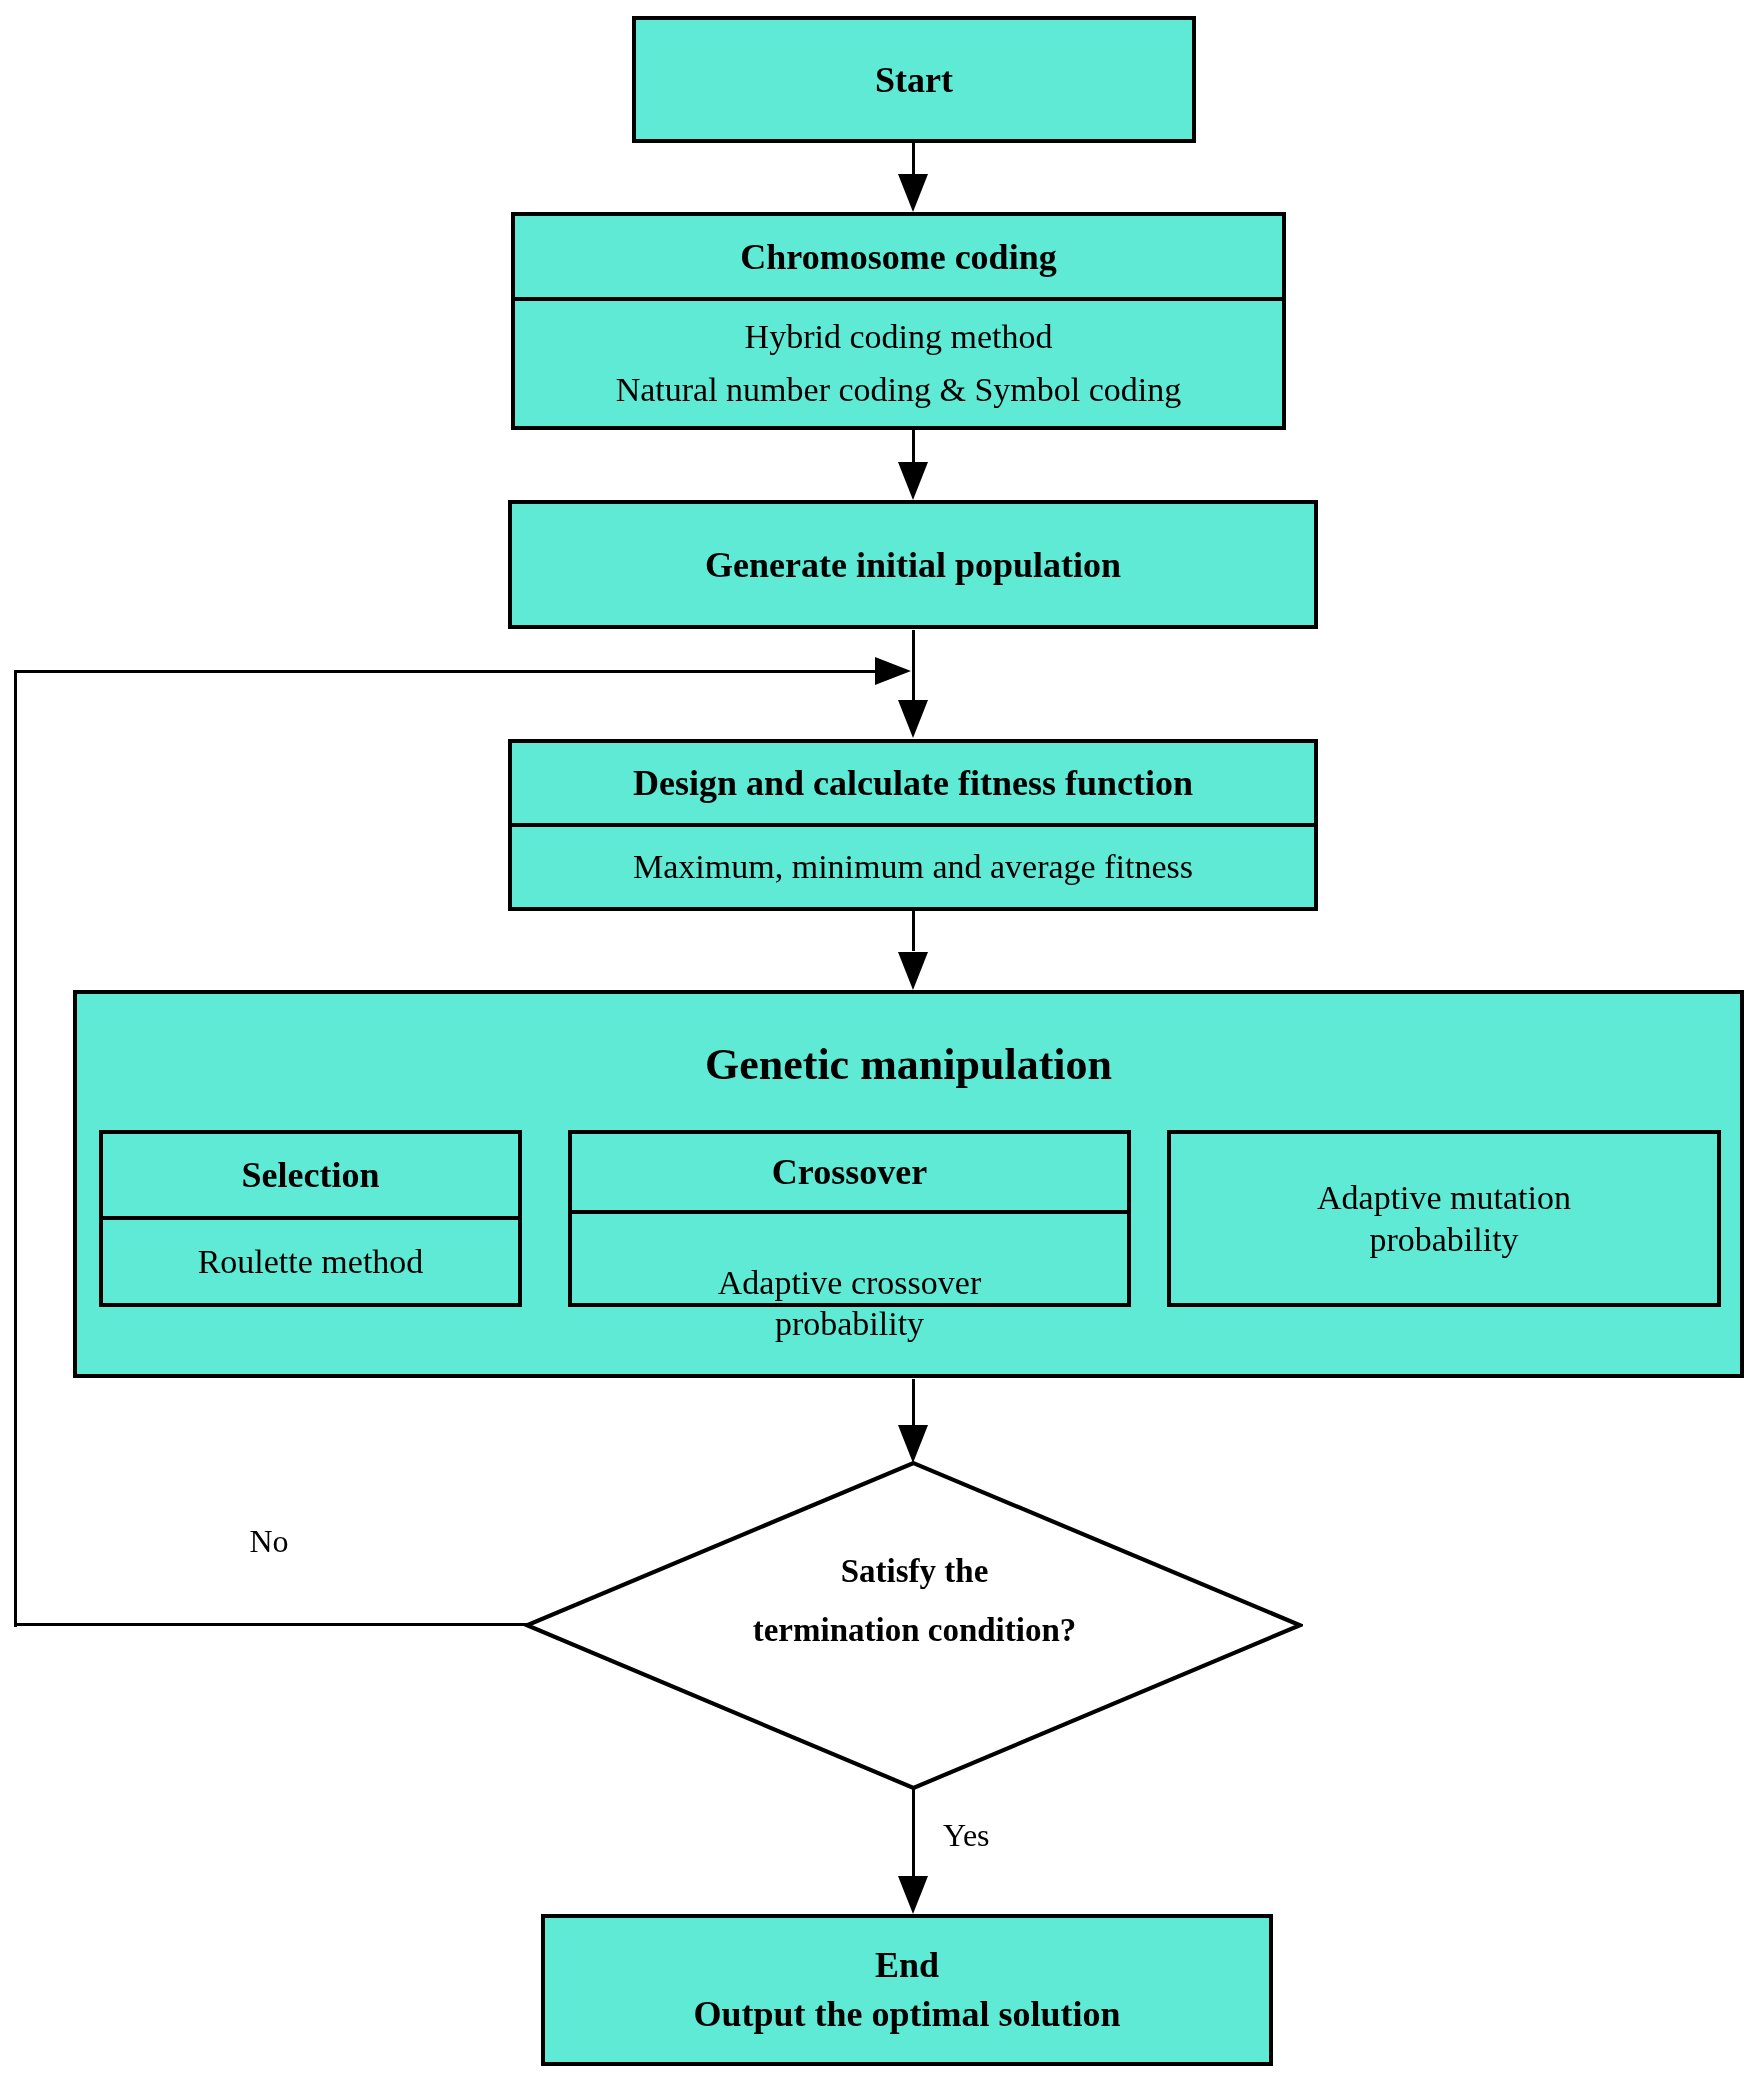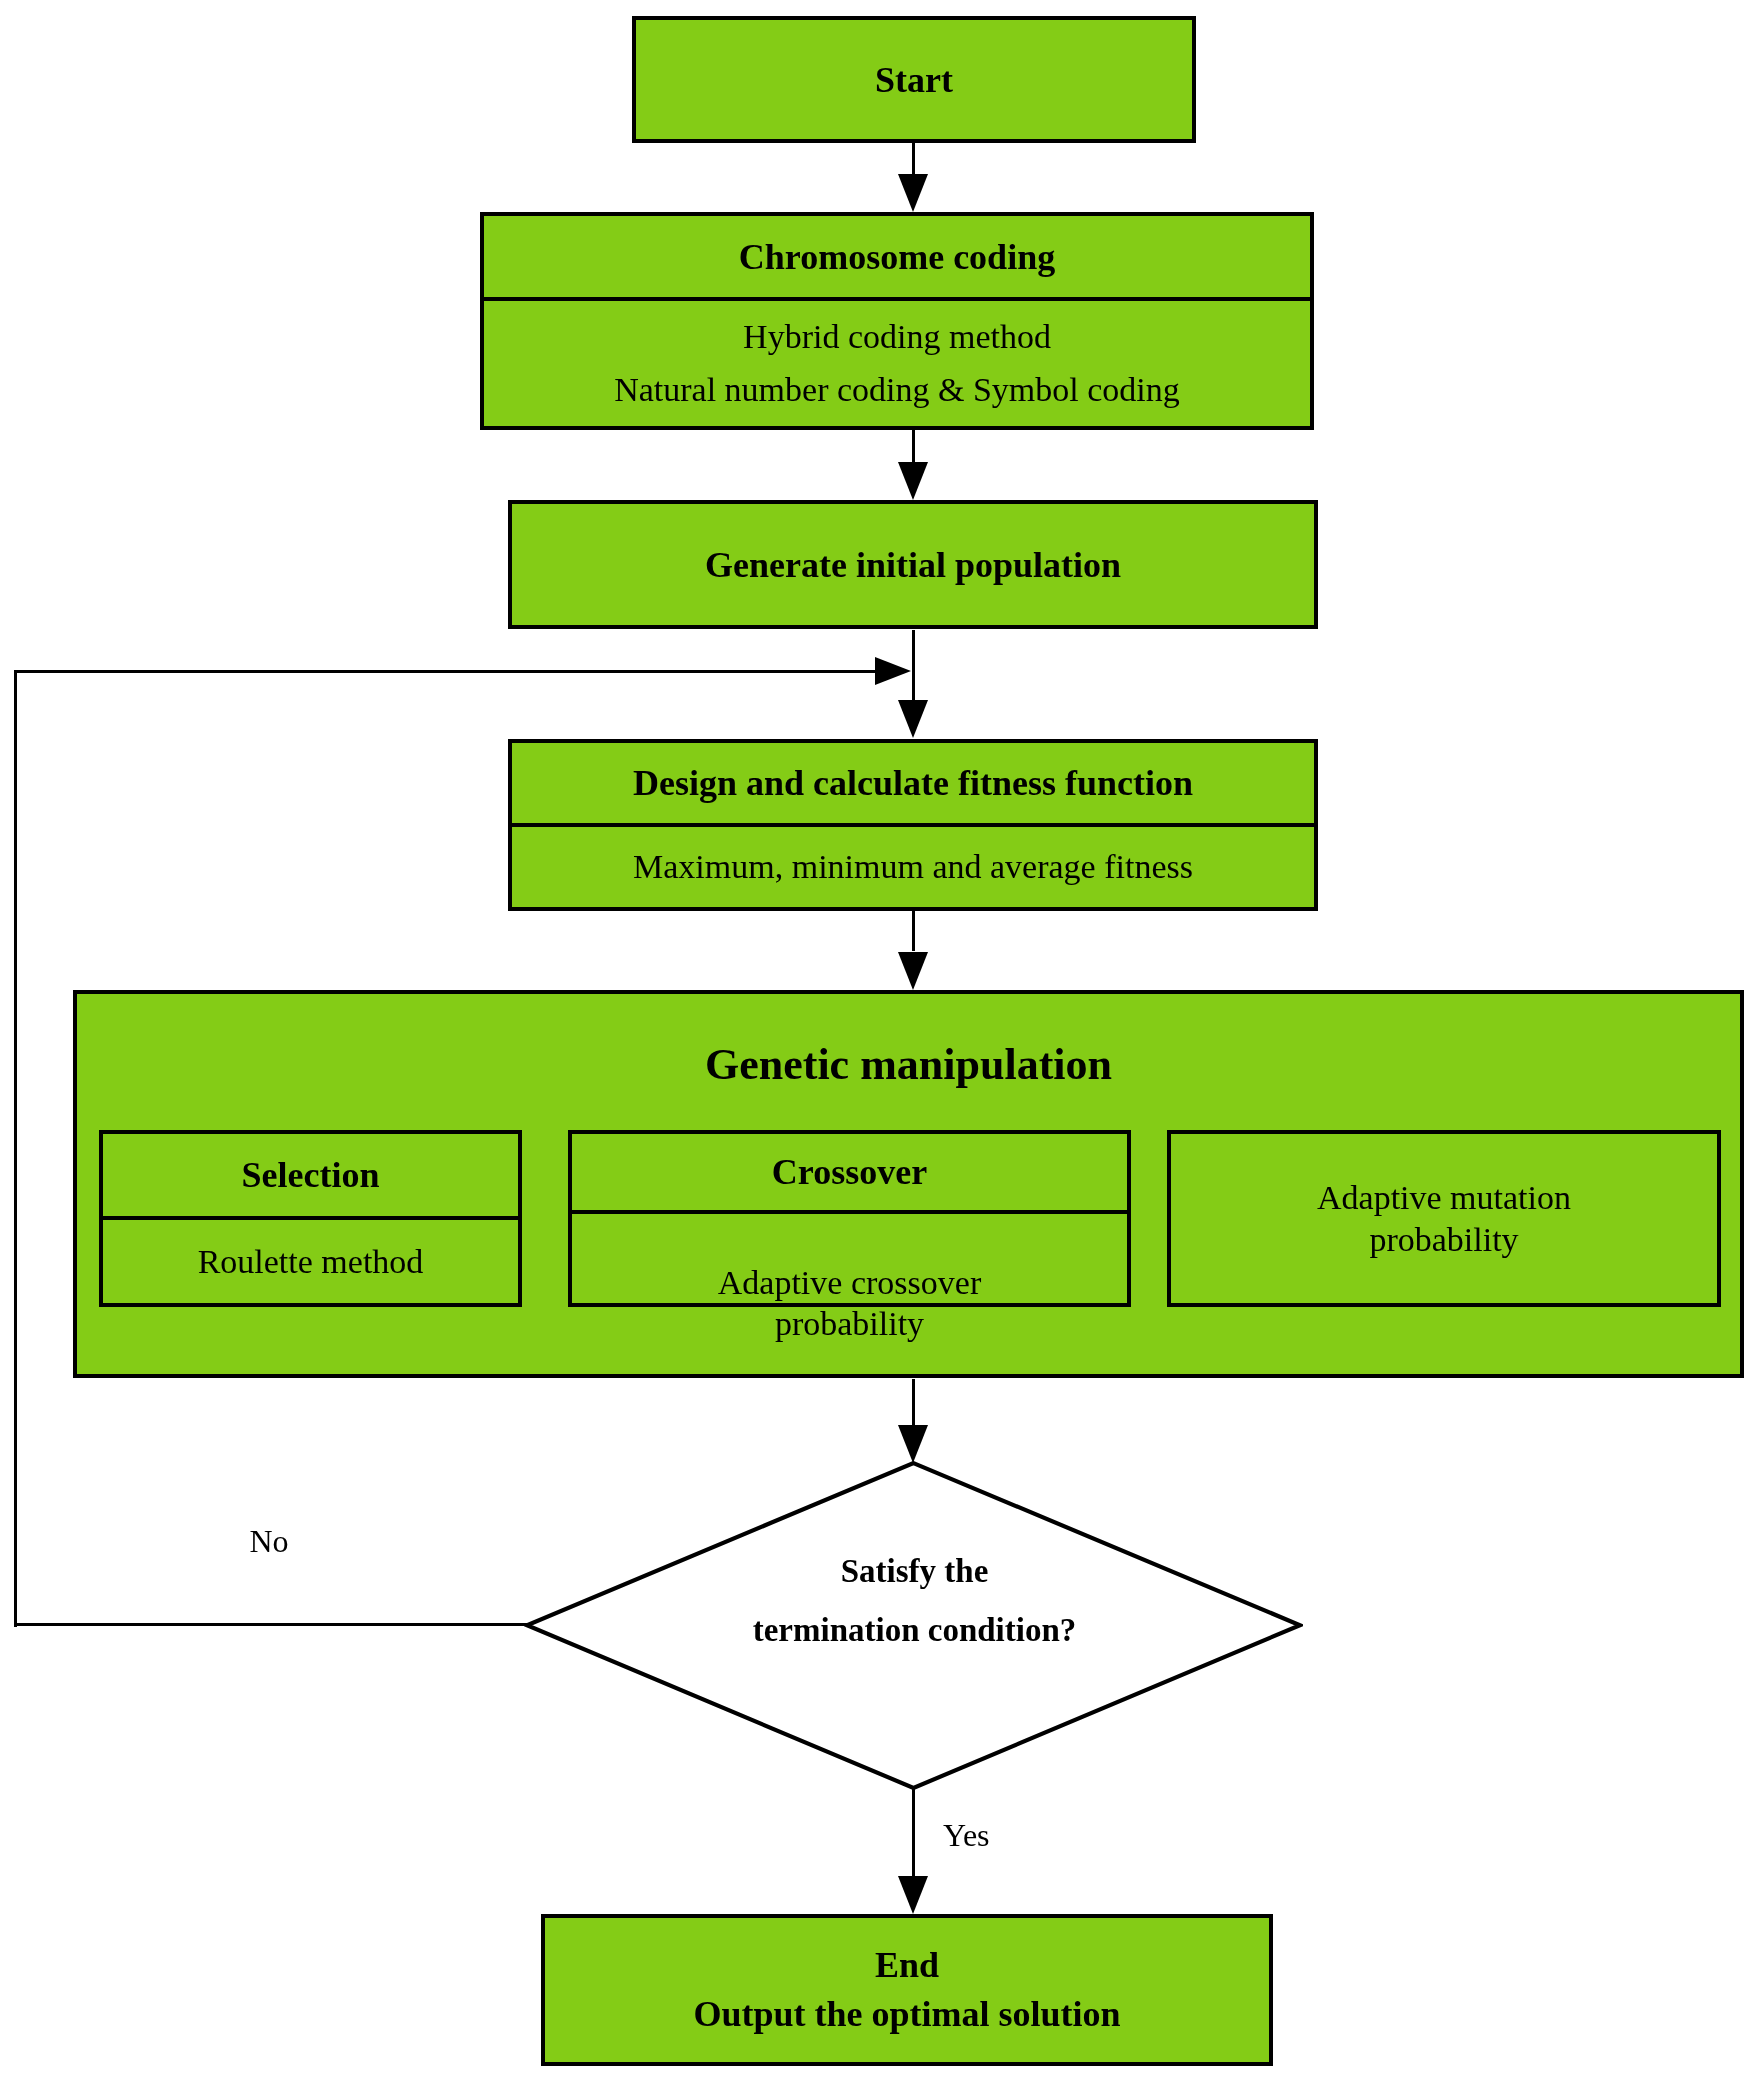--- a/index.html
+++ b/index.html
@@ -12,21 +12,21 @@
     width: 1758px;
     height: 2077px;
     background: #ffffff;
     font-family: "Liberation Serif", "DejaVu Serif", serif;
     color: #000000;
     overflow: hidden;
   }
   .box {
     position: absolute;
     border: 4.2px solid #000000;
-    background: #84cc16;
+    background: #5eead4;
     box-sizing: border-box;
     display: flex;
     align-items: center;
     justify-content: center;
     text-align: center;
   }
   .split {
     flex-direction: column;
     align-items: stretch;
     justify-content: flex-start;
@@ -105,21 +105,21 @@
 
 <div class="canvas">
 
   <div class="box t-head" style="left:632px; top:16px; width:564px; height:127px;">
     <span>Start</span>
   </div>
 
   <div class="vline" style="left:912px; top:143px; width:3px; height:34px;"></div>
   <div class="arrow-down" style="left:898px; top:174px;"></div>
 
-  <div class="box split" style="left:480px; top:212px; width:834px; height:218px;">
+  <div class="box split" style="left:511px; top:212px; width:775px; height:218px;">
     <div class="head t-head" style="height:81px; flex:0 0 auto;">
       <span>Chromosome coding</span>
     </div>
     <div class="bodyrow t-body chrom-body">
       <div>Hybrid coding method</div>
       <div>Natural number coding &amp; Symbol coding</div>
     </div>
   </div>
 
   <div class="vline" style="left:912px; top:430px; width:3px; height:34px;"></div>

